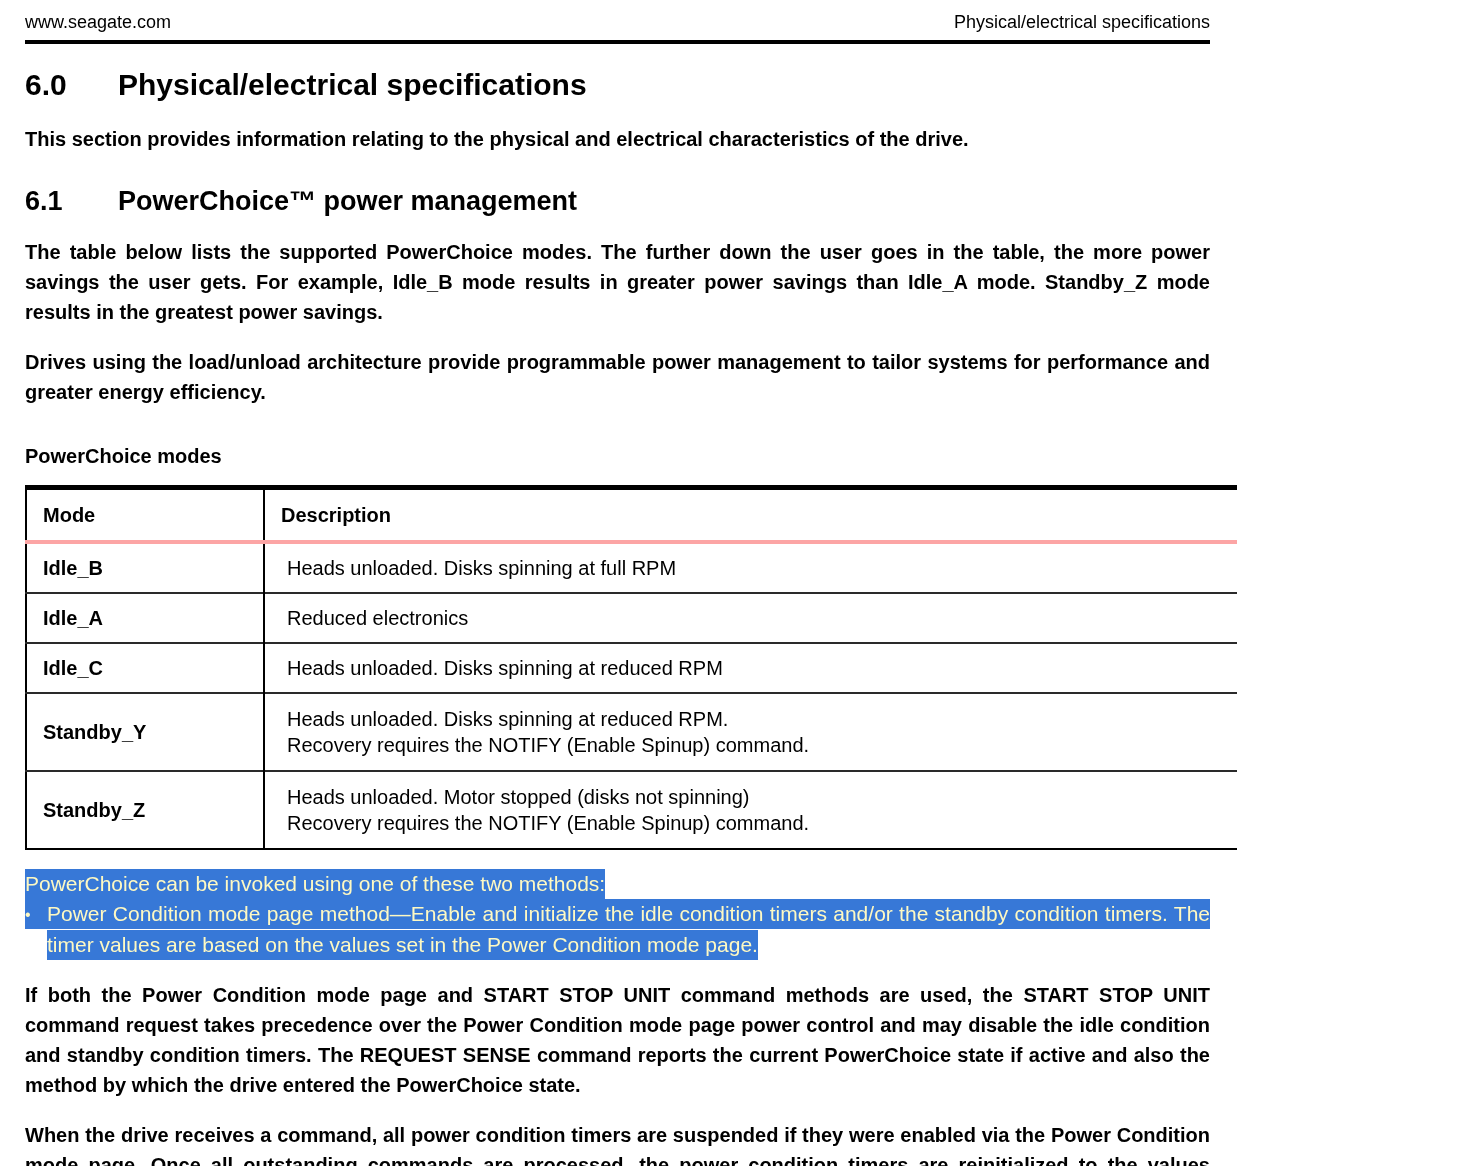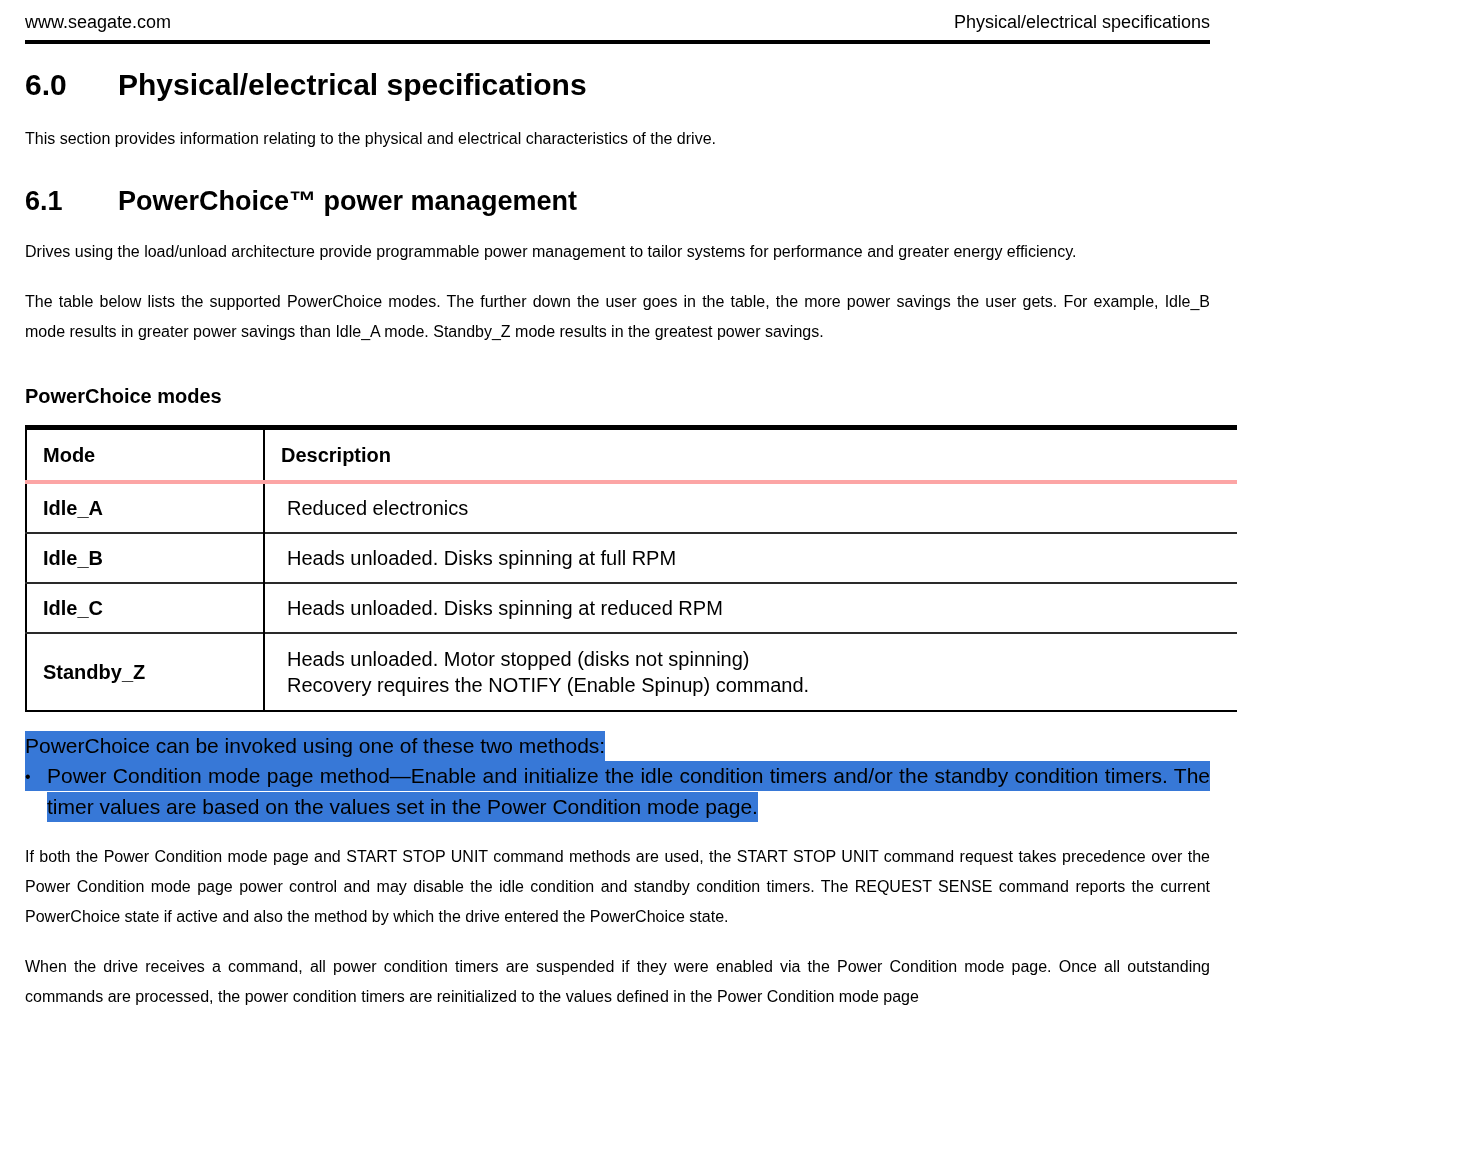--- a/index.html
+++ b/index.html
@@ -32,24 +32,25 @@
   .sec-heading {
     display: flex;
     font-weight: bold;
     letter-spacing: 0;
   }
   .h1 { font-size: 30px; margin-top: 24px; }
   .h2 { font-size: 27px; margin-top: 32px; }
   .sec-num { flex: 0 0 93px; }
   
   .para {
-    font-size: 16px;
+    font-size: 20px;
     line-height: 30px;
     margin-top: 20px;
     text-align: justify;
+    font-weight: bold;
   }
   .para.first { margin-top: 22px; text-align: left; }
   
   .table-caption {
     font-size: 20px;
     font-weight: bold;
     margin-top: 38px;
     margin-bottom: 17px;
   }
   table.spec-table {
@@ -78,21 +79,21 @@
   table.spec-table tbody td { border-top: 2px solid #2a2a2a; }
   table.spec-table tbody tr:first-child td { border-top: none; }
   table.spec-table td.mode-cell { width: 238px; font-weight: bold; }
   table.spec-table td.desc-cell { white-space: pre-line; padding-left: 22px; }
   table.spec-table tbody tr.single td { height: 50px; }
   table.spec-table tbody tr.double td { height: 78px; }
   
   .sel-block { margin-top: 19px; }
   .sel {
     background: #3778d7;
-    color: #000000;
+    color: #fef9c3;
     padding: 3px 0 4px 0;
   }
   .sel-intro {
     font-size: 21px;
     line-height: 30px;
   }
   .sel-list { }
   .sel-li {
     font-size: 21px;
     line-height: 30px;
@@ -124,44 +125,49 @@
     <span>Physical/electrical specifications</span>
   </div>
 
   <div class="para first">This section provides information relating to the physical and electrical characteristics of the drive.</div>
 
   <div class="sec-heading h2">
     <span class="sec-num">6.1</span>
     <span>PowerChoice™ power management</span>
   </div>
 
+  <div class="para">The table below lists the supported PowerChoice modes. The further down the user goes in the table, the more power savings the user gets. For example, Idle_B mode results in greater power savings than Idle_A mode. Standby_Z mode results in the greatest power savings.</div>
   <div class="para">Drives using the load/unload architecture provide programmable power management to tailor systems for performance and greater energy efficiency.</div>
-  <div class="para">The table below lists the supported PowerChoice modes. The further down the user goes in the table, the more power savings the user gets. For example, Idle_B mode results in greater power savings than Idle_A mode. Standby_Z mode results in the greatest power savings.</div>
 
   <div class="table-caption">PowerChoice modes</div>
 
   <table class="spec-table">
     <thead>
       <tr>
         <th class="mode-cell">Mode</th>
         <th class="desc-cell">Description</th>
       </tr>
     </thead>
     <tbody>
       <tr class="single">
+        <td class="mode-cell">Idle_B</td>
+        <td class="desc-cell">Heads unloaded. Disks spinning at full RPM</td>
+      </tr>
+      <tr class="single">
         <td class="mode-cell">Idle_A</td>
         <td class="desc-cell">Reduced electronics</td>
       </tr>
       <tr class="single">
-        <td class="mode-cell">Idle_B</td>
-        <td class="desc-cell">Heads unloaded. Disks spinning at full RPM</td>
-      </tr>
-      <tr class="single">
         <td class="mode-cell">Idle_C</td>
         <td class="desc-cell">Heads unloaded. Disks spinning at reduced RPM</td>
+      </tr>
+      <tr class="double">
+        <td class="mode-cell">Standby_Y</td>
+        <td class="desc-cell">Heads unloaded. Disks spinning at reduced RPM.
+Recovery requires the NOTIFY (Enable Spinup) command.</td>
       </tr>
       <tr class="double">
         <td class="mode-cell">Standby_Z</td>
         <td class="desc-cell">Heads unloaded. Motor stopped (disks not spinning)
 Recovery requires the NOTIFY (Enable Spinup) command.</td>
       </tr>
     </tbody>
   </table>
 
   <div class="sel-block">

